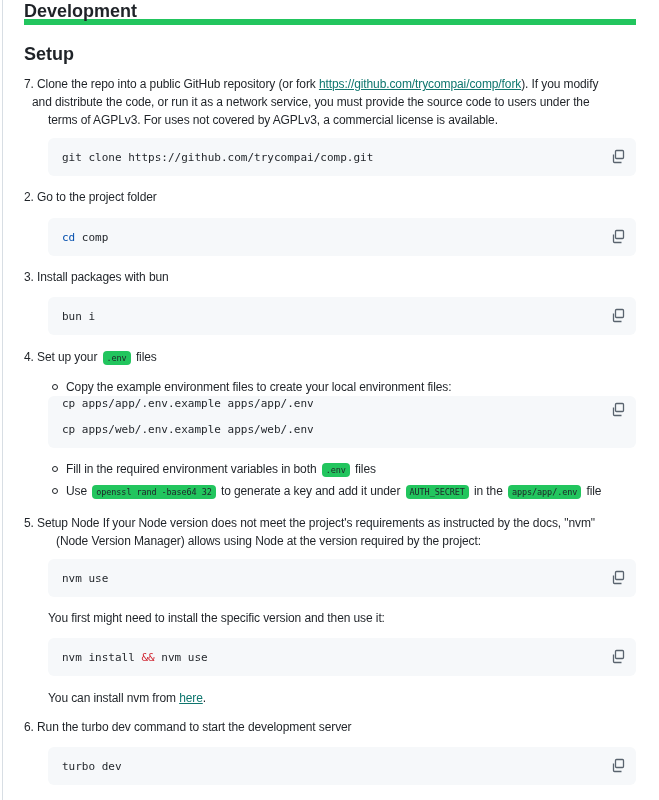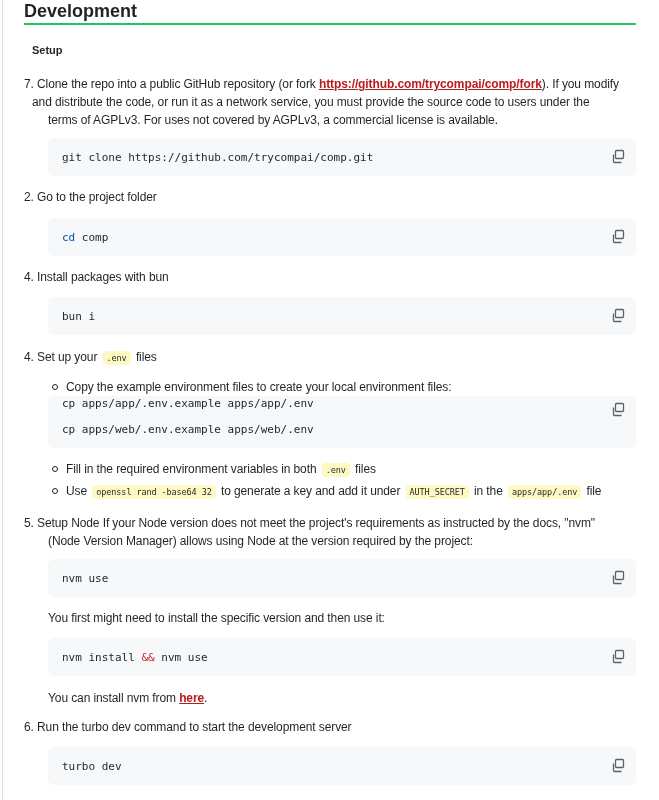--- a/index.html
+++ b/index.html
@@ -7,44 +7,44 @@
     body {
       font-family: "Liberation Sans", "DejaVu Sans", sans-serif;
       color: #1f2328;
       position: relative;
     }
     .left-rule { position: absolute; left: 2px; top: 0; width: 1px; height: 800px; background: #d8dee4; }
     .content { position: absolute; left: 24px; top: 0; width: 612px; }
     .h2 {
       font-size: 18px; font-weight: 600; color: #1f2328;
       padding-top: 0; height: 25px; line-height: 22px;
-      border-bottom: 2px solid #22c55e;
+      border-bottom: 6px solid #22c55e;
     }
-    .h3 { position: absolute; left: 8px; top: 44px; font-size: 11px; font-weight: 600; }
+    .h3 { position: absolute; left: 0; top: 44px; font-size: 18px; font-weight: 600; }
     .p {
       position: absolute; font-size: 12px; line-height: 18px; color: #1f2328;
       letter-spacing: -0.1px;
     }
-    .link { color: #b91c1c; text-decoration: underline; cursor: pointer; font-weight: bold; }
+    .link { color: #0f766e; text-decoration: underline; cursor: pointer; }
     .code-block {
       position: absolute; left: 24px; width: 588px;
       background: #f6f8fa; border-radius: 6px;
       font-family: "DejaVu Sans Mono", "Liberation Mono", monospace;
       font-size: 11px; color: #1f2328;
       padding: 0 14px;
     }
     .code-line { line-height: 15px; white-space: pre; }
     .copy-btn {
       position: absolute; right: 10px; width: 16px; height: 16px; cursor: pointer;
     }
     .kw-blue { color: #0550ae; }
     .kw-red { color: #cf222e; }
     .inline-code {
       font-family: "DejaVu Sans Mono", "Liberation Mono", monospace;
-      font-size: 8.5px; background: #fef9c3; border-radius: 4px;
+      font-size: 8.5px; background: #22c55e; border-radius: 4px;
       padding: 2px 4px; margin: 0 2px;
     }
     .bullet {
       display: inline-block; width: 6px; height: 6px; border: 1.2px solid #1f2328;
       border-radius: 50%; margin-right: 8px; vertical-align: middle; position: relative; top: -1px;
     }
   </style>
 </head>
 <body>
 
@@ -74,21 +74,21 @@
   <div class="code-block" style="top:218px; height:38px;">
     <div class="code-line" style="padding-top:12px;"><span class="kw-blue">cd</span><span> comp</span></div>
     <span class="copy-btn" style="top:11px;">
       <svg width="16" height="16" viewBox="0 0 16 16">
           <rect x="5.5" y="1.5" width="8" height="8" rx="1" fill="none" stroke="#59636e" stroke-width="1.3"></rect>
           <path d="M3.5 5.5 v7 a1 1 0 0 0 1 1 h7" fill="none" stroke="#59636e" stroke-width="1.3"></path>
         </svg>
     </span>
   </div>
 
-  <div class="p" style="left:0; top:268px;">4. Install packages with bun</div>
+  <div class="p" style="left:0; top:268px;">3. Install packages with bun</div>
   <div class="code-block" style="top:297px; height:38px;">
     <div class="code-line" style="padding-top:12px;">bun i</div>
     <span class="copy-btn" style="top:11px;">
       <svg width="16" height="16" viewBox="0 0 16 16">
           <rect x="5.5" y="1.5" width="8" height="8" rx="1" fill="none" stroke="#59636e" stroke-width="1.3"></rect>
           <path d="M3.5 5.5 v7 a1 1 0 0 0 1 1 h7" fill="none" stroke="#59636e" stroke-width="1.3"></path>
         </svg>
     </span>
   </div>
 
@@ -119,21 +119,21 @@
     <span class="bullet"></span><span>Use</span>
     <span class="inline-code">openssl rand -base64 32</span>
     <span>to generate a key and add it under</span>
     <span class="inline-code">AUTH_SECRET</span>
     <span>in the</span>
     <span class="inline-code">apps/app/.env</span>
     <span>file</span>
   </div>
 
   <div class="p" style="left:0; top:514px;">5. Setup Node If your Node version does not meet the project's requirements as instructed by the docs, "nvm"</div>
-  <div class="p" style="left:24px; top:532px;">(Node Version Manager) allows using Node at the version required by the project:</div>
+  <div class="p" style="left:32px; top:532px;">(Node Version Manager) allows using Node at the version required by the project:</div>
   <div class="code-block" style="top:559px; height:38px;">
     <div class="code-line" style="padding-top:12px;">nvm use</div>
     <span class="copy-btn" style="top:11px;">
       <svg width="16" height="16" viewBox="0 0 16 16">
           <rect x="5.5" y="1.5" width="8" height="8" rx="1" fill="none" stroke="#59636e" stroke-width="1.3"></rect>
           <path d="M3.5 5.5 v7 a1 1 0 0 0 1 1 h7" fill="none" stroke="#59636e" stroke-width="1.3"></path>
         </svg>
     </span>
   </div>
   <div class="p" style="left:24px; top:609px;">You first might need to install the specific version and then use it:</div>

